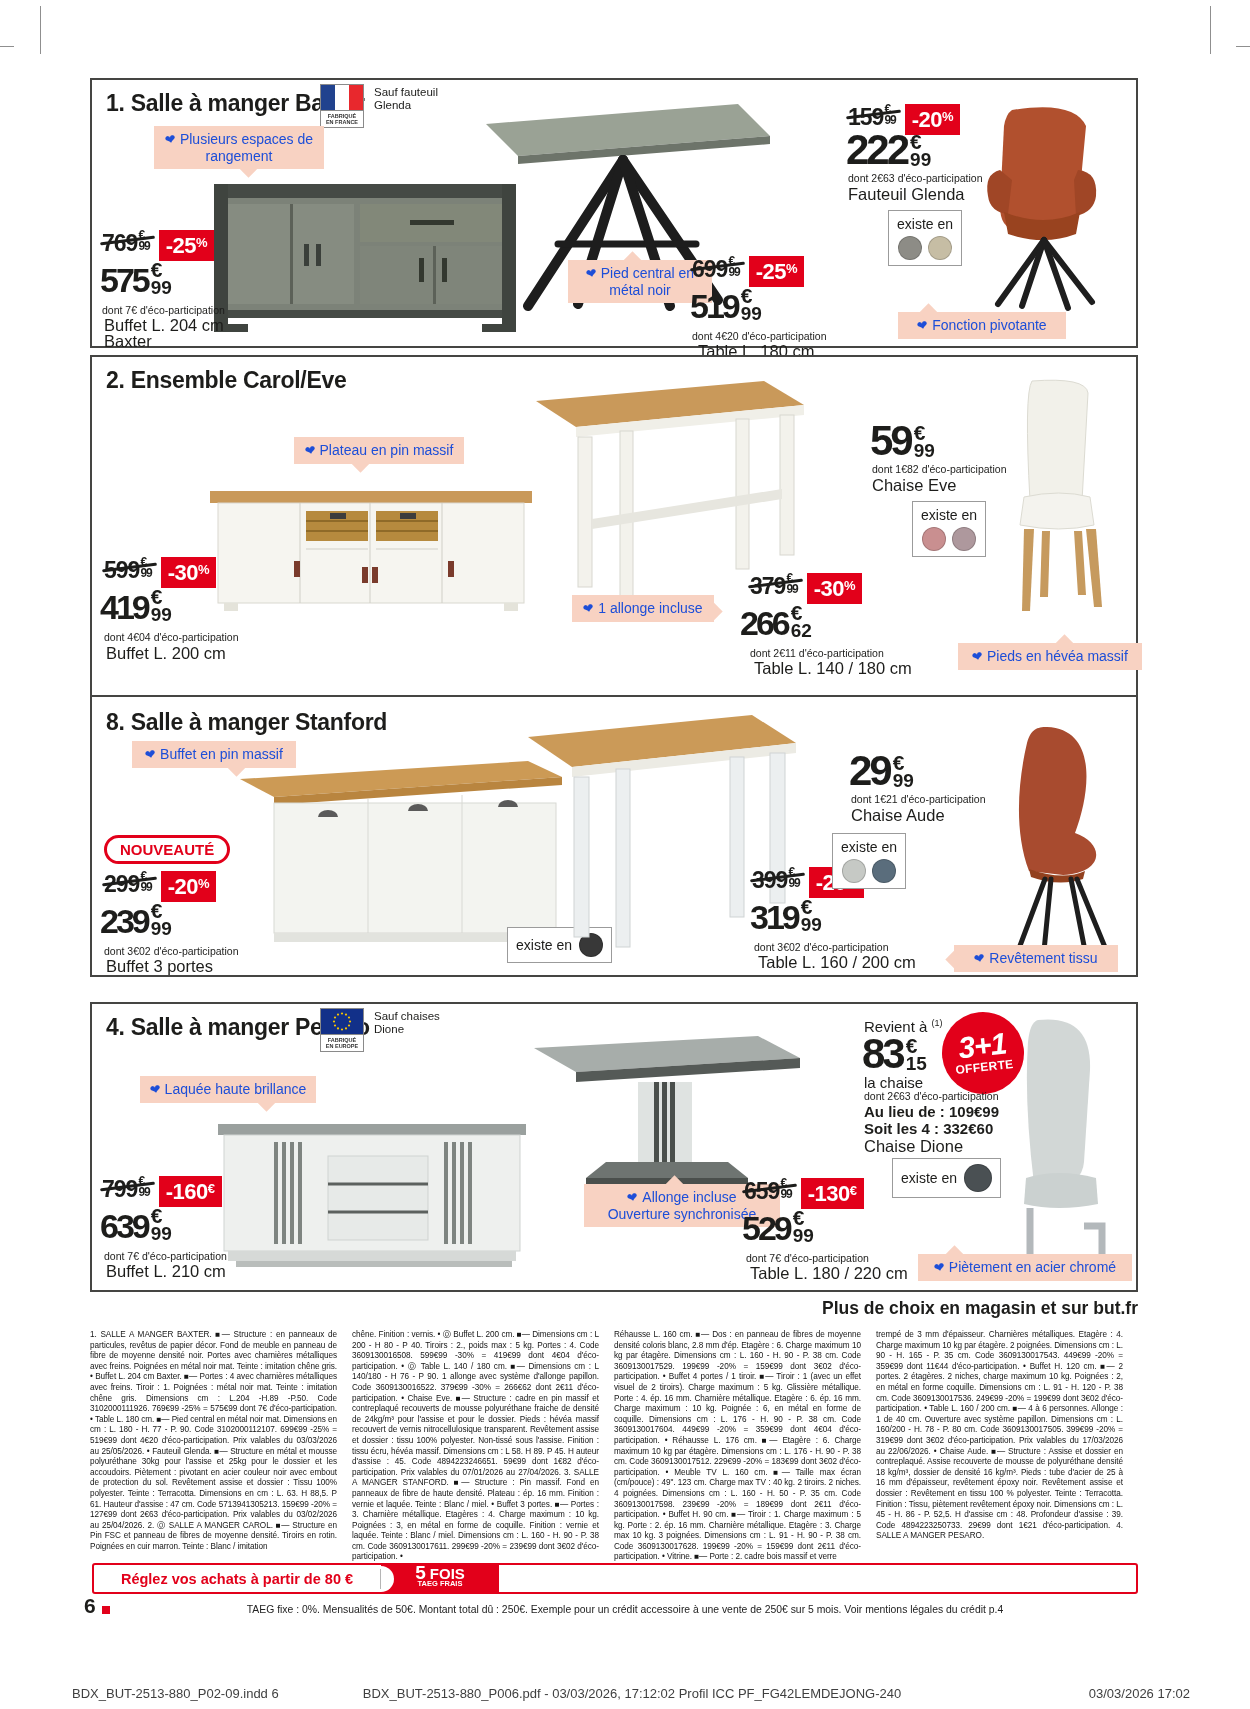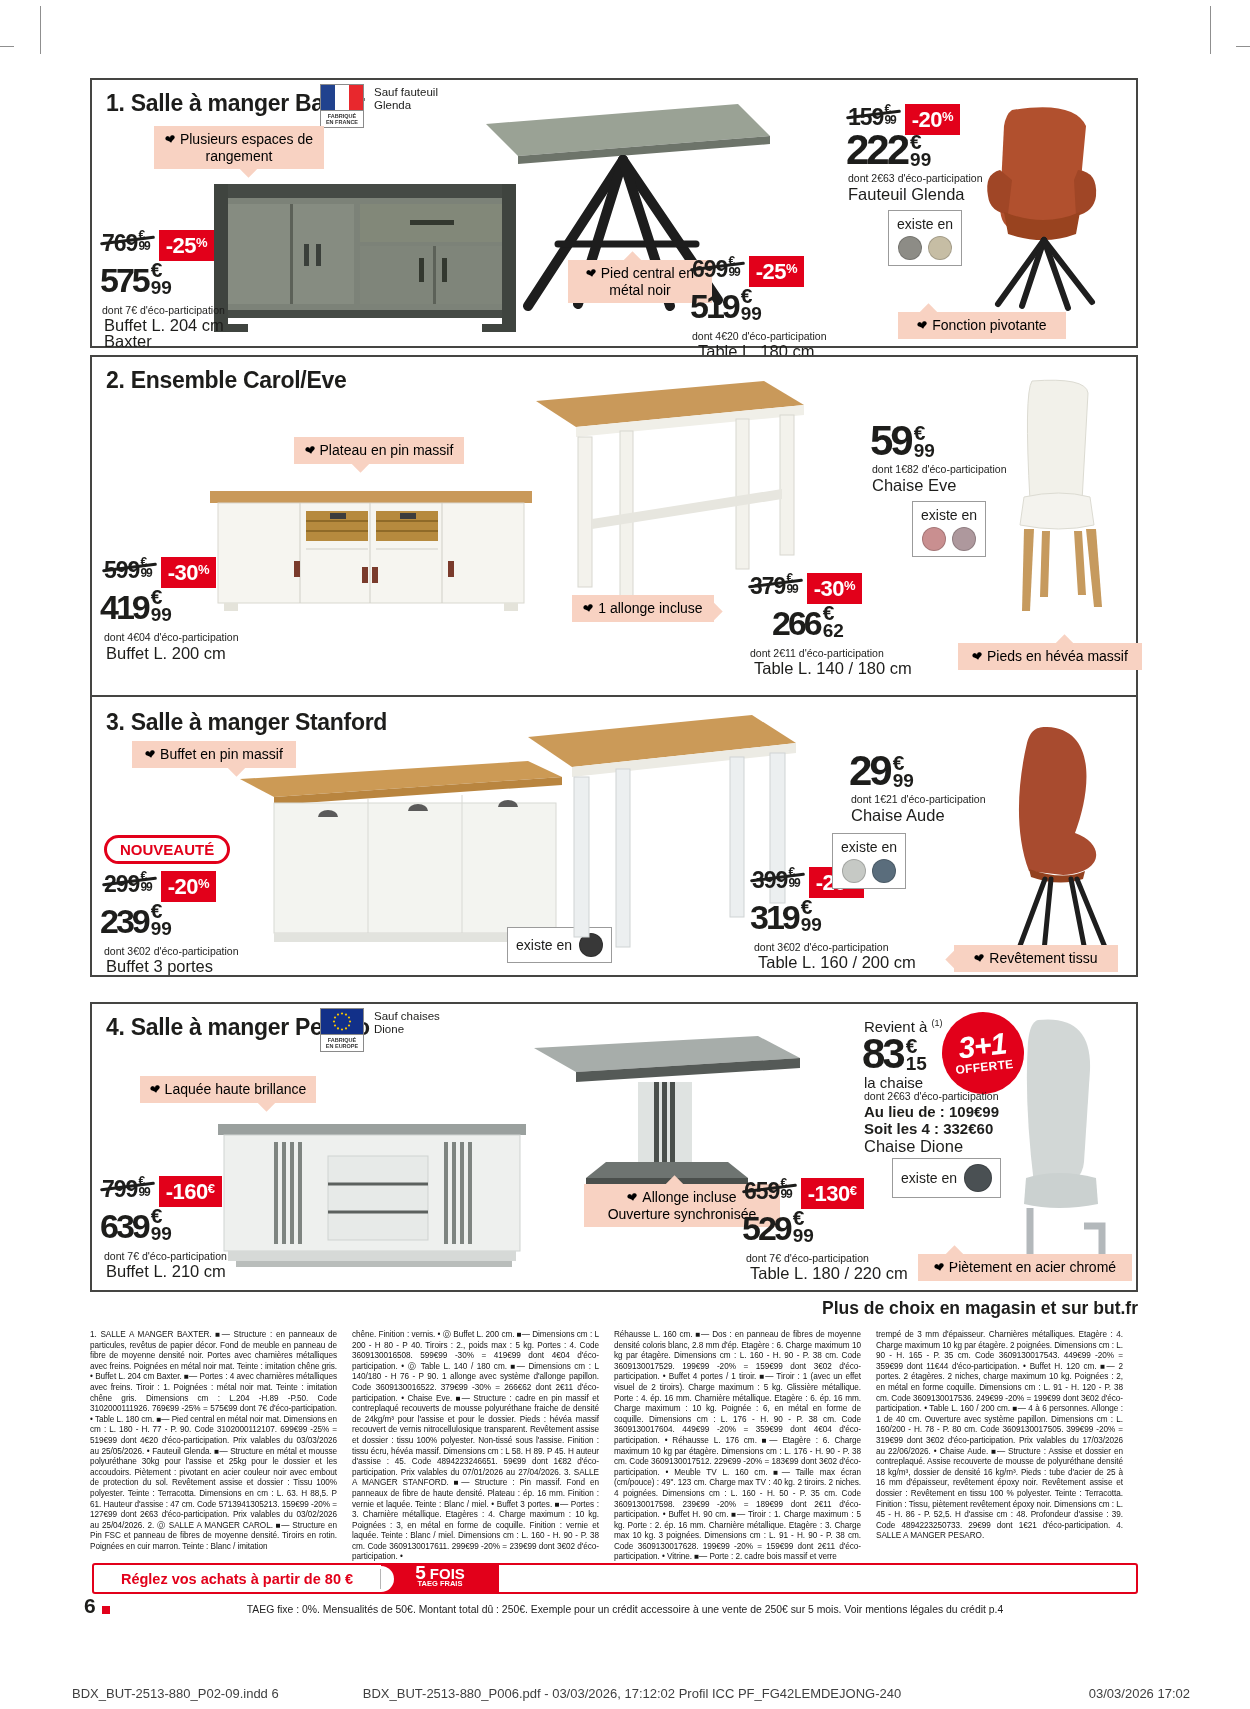--- a/index.html
+++ b/index.html
@@ -3,21 +3,21 @@
 <meta charset="utf-8">
 <style>
   html,body{margin:0;padding:0}
   body{width:1250px;height:1709px;position:relative;background:#fff;
        font-family:"Liberation Sans",sans-serif;color:#1d1d1b;overflow:hidden}
   .cropline{position:absolute;background:#8f8f8f}
   .sec{position:absolute;left:90px;width:1048px;background:#fff;border:2px solid #45454三3}
   .sec{border:2px solid #454543;box-sizing:border-box}
   .sec-title{position:absolute;font-size:23px;font-weight:bold;letter-spacing:-0.3px;color:#1d1d1b;white-space:nowrap}
   
-  .callout{position:absolute;background:#f8d2c2;color:#000000;font-size:14px;line-height:16px;
+  .callout{position:absolute;background:#f8d2c2;color:#1d4ed8;font-size:14px;line-height:16px;
            padding:5px 9px;text-align:center;white-space:normal}
   .callout .heart::before{content:"\2764";font-size:13px;margin-right:4px;display:inline-block;transform:rotate(-12deg)}
   .tail{position:absolute;width:13px;height:13px;background:#f8d2c2;transform:rotate(45deg)}
   
   .oldrow{position:absolute;display:flex;align-items:flex-start;gap:9px;white-space:nowrap}
   .op{font-weight:bold;font-size:23px;position:relative;letter-spacing:-1px;display:inline-flex}
   .opc{display:inline-flex;flex-direction:column;font-size:12px;line-height:11px;margin-left:1px;font-weight:bold}
   .op::after{content:"";position:absolute;left:-2px;right:-5px;top:9px;height:3px;background:#1d1d1b;
              transform:rotate(-7deg);border-radius:3px}
   .badge{background:#e2001a;color:#fff;font-weight:bold;font-size:22px;line-height:22px;
@@ -286,21 +286,21 @@
   <div class="oldrow" style="left:658px;top:216px">
     <span class="op">
         <span>379</span>
         <span class="opc">
           <span>€</span>
           <span>99</span>
         </span>
       </span>
     <span class="badge"><span>-30</span><span class="bsup">%</span></span>
   </div>
-  <div class="bigprice" style="left:680px;top:246px">
+  <div class="bigprice" style="left:648px;top:246px">
     <span class="bp-int">266</span>
     <span class="bp-side">
         <span class="bp-eur">€</span>
         <span class="bp-cts">62</span>
       </span>
   </div>
   <div class="eco" style="left:658px;top:290px">dont 2€11 d'éco-participation</div>
   <div class="pname" style="left:662px;top:302px">Table L. 140 / 180 cm</div>
 
   <div class="bigprice md" style="left:778px;top:66px">
@@ -329,21 +329,21 @@
       <polygon points="84,158 92,158 96,222 88,222"></polygon>
     </g>
   </svg>
   <div class="callout" style="left:866px;top:286px;width:166px;white-space:nowrap">
     <div class="tail" style="left:100px;top:-6px"></div>
     <span class="heart"></span><span>Pieds en hévéa massif</span>
   </div>
 </div>
 
 <div class="sec" style="top:695px;height:282px">
-  <div class="sec-title" style="left:14px;top:12px">3. Salle à manger Stanford</div>
+  <div class="sec-title" style="left:14px;top:12px">8. Salle à manger Stanford</div>
 
   <div class="callout" style="left:40px;top:44px;width:146px;white-space:nowrap">
     <span class="heart"></span><span>Buffet en pin massif</span>
     <div class="tail" style="left:98px;bottom:-6px"></div>
   </div>
 
   <div class="nouveaute" style="left:12px;top:138px">NOUVEAUTÉ</div>
 
   <svg style="left:140px;top:58px" width="330" height="192" viewBox="0 0 330 192">
     <polygon points="8,24 296,6 330,22 42,42" fill="#cc9a55"></polygon>

